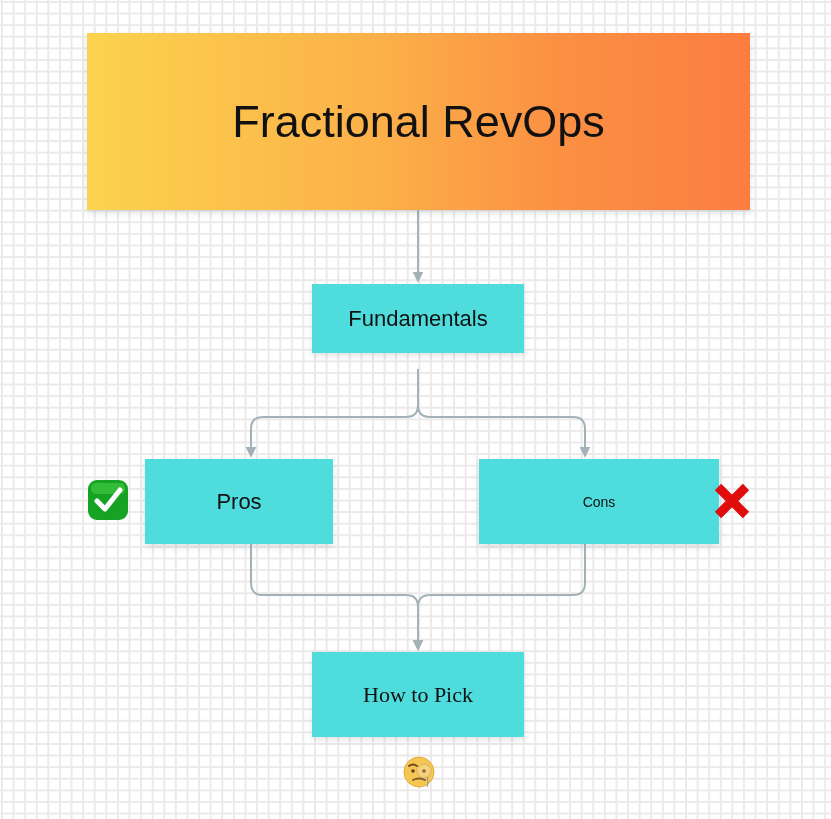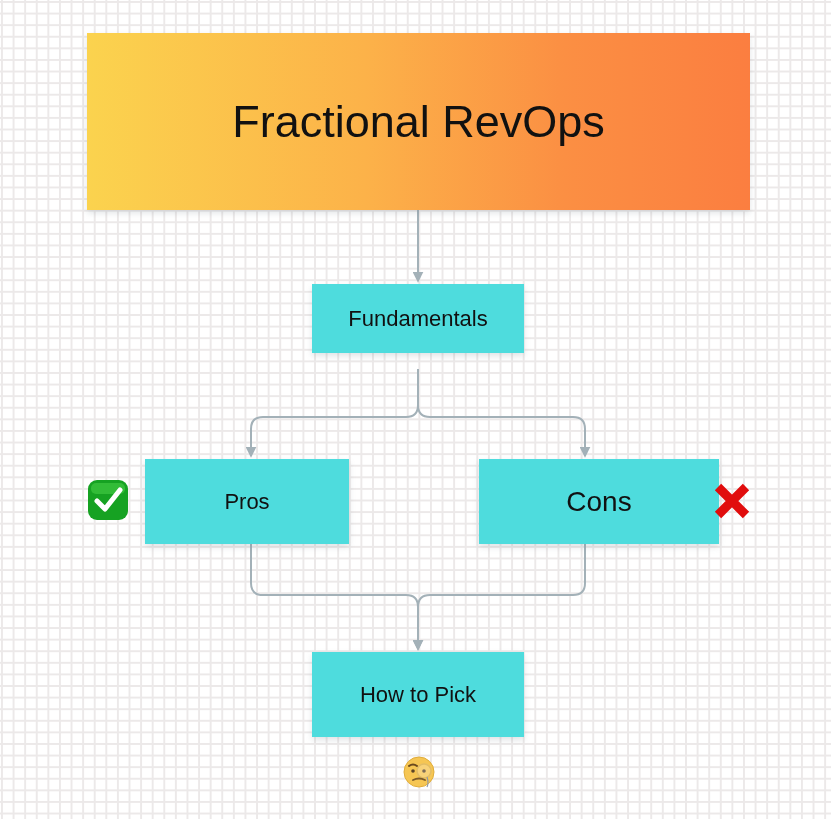--- a/index.html
+++ b/index.html
@@ -66,42 +66,43 @@
     top: 284px;
     width: 212px;
     height: 69px;
     background-color: #4edcdd;
     font-size: 22px;
   }
 
   #node-pros {
     left: 145px;
     top: 459px;
-    width: 204px;
+    width: 188px;
     height: 85px;
     background-color: #4edcdd;
     font-size: 22px;
   }
 
   #node-cons {
     left: 479px;
     top: 459px;
     width: 240px;
     height: 85px;
     background-color: #4edcdd;
-    font-size: 28px;
+    font-size: 14px;
   }
 
   #node-howtopick {
     left: 312px;
     top: 652px;
     width: 212px;
     height: 85px;
     background-color: #4edcdd;
     font-size: 22px;
+    font-family: Liberation Serif, serif;
   }
 
   .emoji {
     position: absolute;
     display: flex;
     align-items: center;
     justify-content: center;
     line-height: 1;
     user-select: none;
   }

